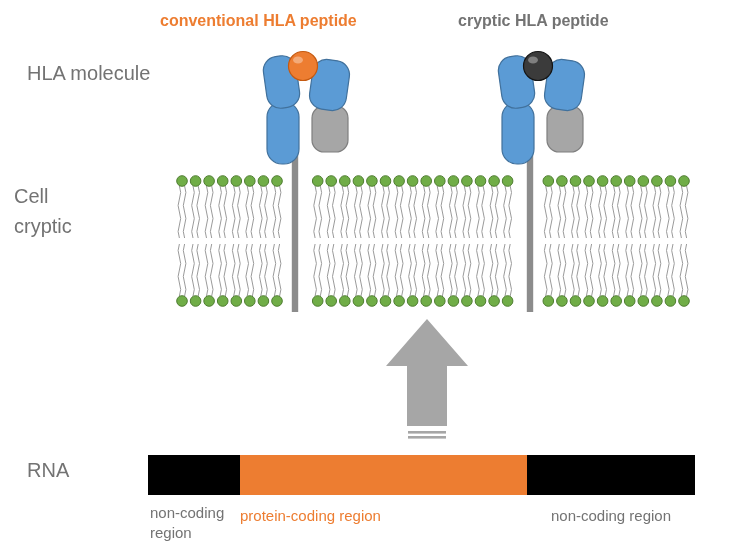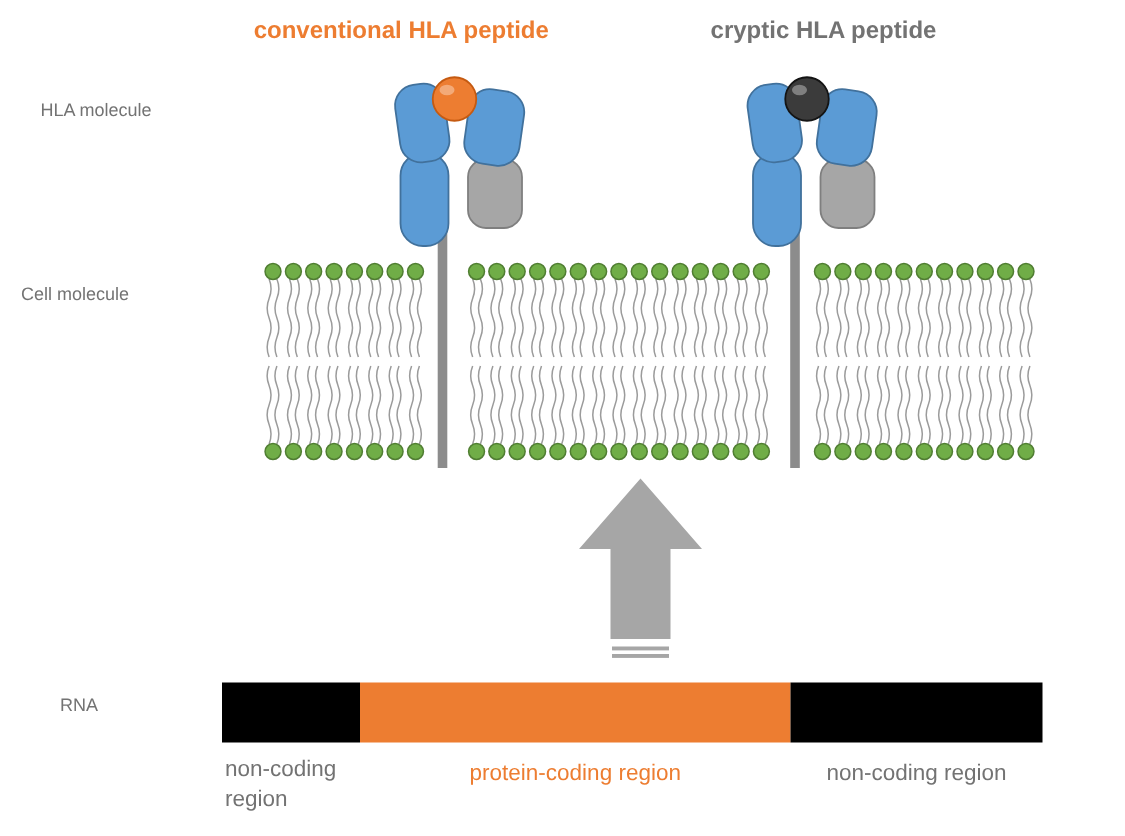--- a/index.html
+++ b/index.html
@@ -1,21 +1,21 @@
 <!DOCTYPE html>
 <html style="--blue: #5b9bd5; --blue_border: #41719c; --gray: #a6a6a6; --gray_border: #7f7f7f; --stem: #8c8c8c; --arrow: #a6a6a6; --green: #70ad47; --green_border: #507e32; --tail: #9b9b9b; --orange_text: #ed7d31;"><head>
 <meta charset="utf-8">
 <style>
   *{margin:0;padding:0;box-sizing:border-box}
   html,body{background:#fff;font-family:"Liberation Sans",sans-serif}
   .canvas{position:relative;width:750px;height:557px;background:#fff;overflow:hidden}
   #diagram-svg{position:absolute;left:0;top:0}
   .lbl{position:absolute;color:#737373}
-  .title{font-size:16px;font-weight:bold;text-align:center}
-  .side{font-size:12px;line-height:30px}
+  .title{font-size:16px;font-weight:bold;}
+  .side{font-size:20px;line-height:30px}
   .seg-label{font-size:15px;font-weight:normal;line-height:20px}
   .orange{color:var(--orange_text)}
   #rna-bar{position:absolute;display:flex}
   .rna-seg{height:100%}
   .blue-domain{fill:var(--blue);stroke:var(--blue_border);stroke-width:1.2}
   .gray-domain{fill:var(--gray);stroke:var(--gray_border);stroke-width:1.2}
   .stem{fill:var(--stem)}
   .arrow{fill:var(--arrow)}
   .lipid-head{fill:var(--green);stroke:var(--green_border);stroke-width:1}
   .lipid-tail{fill:none;stroke:var(--tail);stroke-width:1}
@@ -253,25 +253,25 @@
         <path d="M 427 319 L 386 366 L 407 366 L 407 426 L 447 426 L 447 366 L 468 366 Z" class="arrow"></path>
         <rect x="408" y="431" width="38" height="2.6" class="arrow"></rect>
         <rect x="408" y="436" width="38" height="2.6" class="arrow"></rect>
       </g>
     </svg>
 
   <div class="lbl title orange" style="left:160px;top:12px;width:215px">conventional HLA peptide</div>
   <div class="lbl title" style="left:458px;top:12px;width:182px">cryptic HLA peptide</div>
 
   <div class="lbl side" style="left:27px;top:58px">HLA molecule</div>
-  <div class="lbl side" style="left:14px;top:181px;width:90px">Cell molecule</div>
-  <div class="lbl side" style="left:40px;top:455px">RNA</div>
+  <div class="lbl side" style="left:14px;top:181px;width:90px">Cell cryptic</div>
+  <div class="lbl side" style="left:27px;top:455px">RNA</div>
 
   <div id="rna-bar" style="left:148px;top:455px;width:547px;height:40px">
       <div class="rna-seg" style="background: rgb(0, 0, 0); width: 16.8%;"></div>
       <div class="rna-seg" style="background: rgb(237, 125, 49); width: 52.5%;"></div>
       <div class="rna-seg" style="background: rgb(0, 0, 0); width: 30.7%;"></div>
     </div>
 
   <div class="lbl seg-label" style="left:150px;top:503px;width:100px;text-align:left">non-coding region</div>
-  <div class="lbl seg-label orange" style="left:240px;top:506px;width:287px;text-align:center">protein-coding region</div>
+  <div class="lbl seg-label orange" style="left:240px;top:506px;width:287px;">protein-coding region</div>
   <div class="lbl seg-label" style="left:527px;top:506px;width:168px;text-align:center">non-coding region</div>
 </div>
 
 </body></html>

